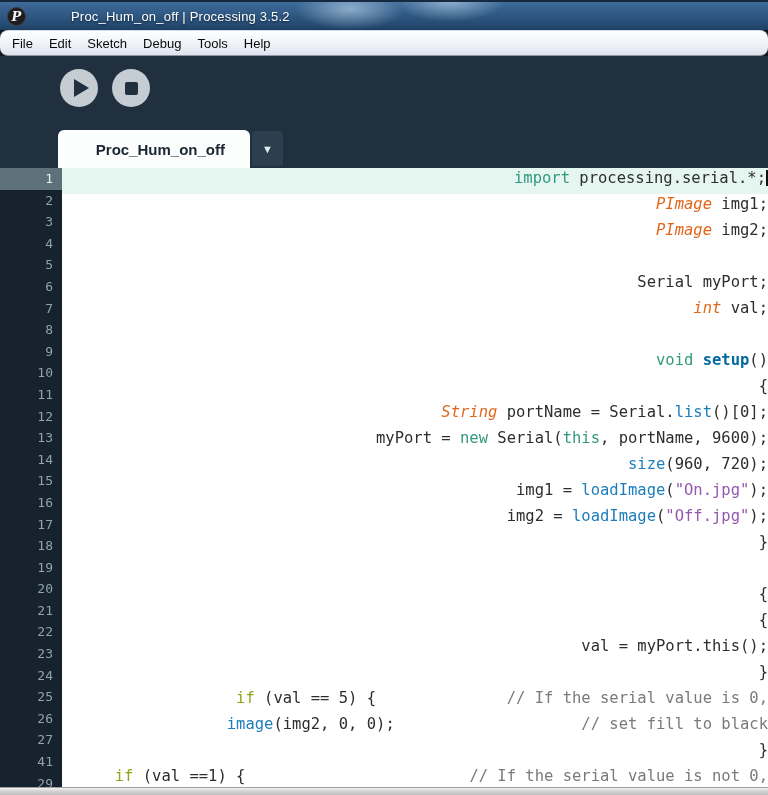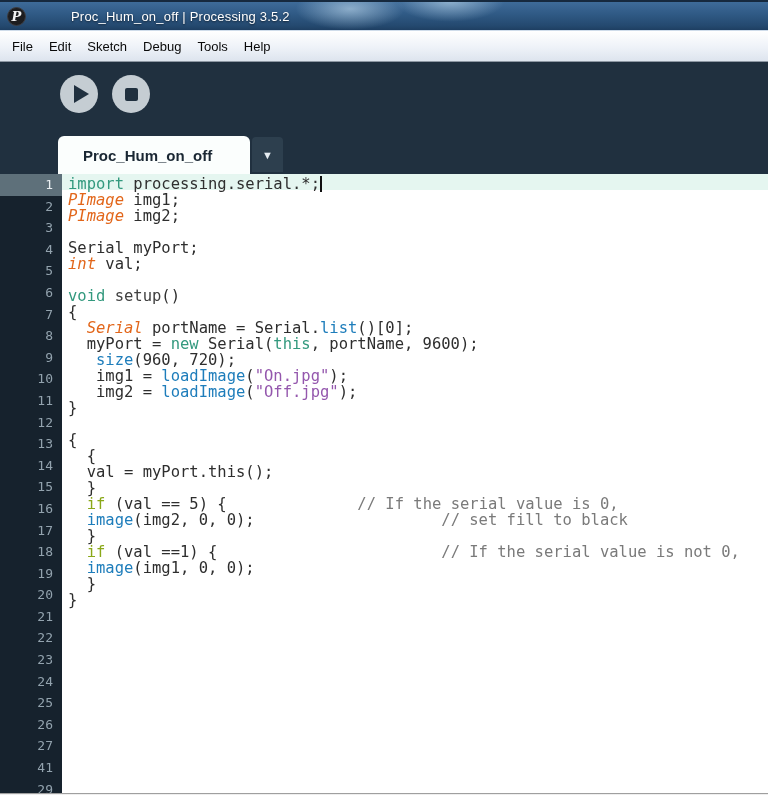--- a/index.html
+++ b/index.html
@@ -22,69 +22,69 @@
   .app-icon {
     width:19px; height:19px; border-radius:50%;
     background:#1d1d1f; border:1px solid #3c3c40;
     color:#f2f2f2; font-family:"DejaVu Serif", serif; font-weight:bold; font-style:italic;
     font-size:13px; line-height:17px; text-align:center; flex-shrink:0;
   }
   .title-text { color:#ffffff; font-size:13px; text-shadow:0 1px 2px rgba(0,0,0,.6); letter-spacing:.2px;padding-left:37px; }
 
   
   .menubar {
-    height:32px; background:linear-gradient(180deg,#ffffff 0%, #eef2f8 55%, #dde4ee 100%);
+    height:26px; background:linear-gradient(180deg,#ffffff 0%, #eef2f8 55%, #dde4ee 100%);
     border-top:1px solid #cfdcea; border-bottom:1px solid #8d97a3;
-    display:flex; align-items:center; padding-left:4px;
+    display:flex; align-items:center; padding-left:4px;border-radius:8px;
   }
   .menu-item { font-size:13px; color:#0a0a0a; padding:4px 8px; cursor:default; }
 
   
   .toolbar { position:relative; height:112px; background:#20303f; }
   .tool-btn {
     position:absolute; top:13px; width:38px; height:38px; border-radius:50%;
     background:#c5cdd3; display:flex; align-items:center; justify-content:center;
   }
   .tool-btn.run { left:60px; }
   .tool-btn.stop { left:112px; }
   .play-glyph { width:0; height:0; margin-left:5px;
     border-left:15px solid #20303f; border-top:9px solid transparent; border-bottom:9px solid transparent; }
   .stop-glyph { width:13px; height:13px; border-radius:2px; background:#20303f; }
   .tab {
     position:absolute; left:58px; bottom:0; height:38px; min-width:192px;
     background:#fbfefd; border-radius:6px 6px 0 0;
-    display:flex; align-items:center; justify-content:flex-start; padding:0 25px;
+    display:flex; align-items:center; justify-content:flex-end; padding:0 25px;
     font-size:15px; font-weight:bold; color:#1a2733;
   }
   .tab-menu {
     position:absolute; left:252px; bottom:2px; width:31px; height:35px;
     background:#2d3f4e; border-radius:4px 4px 0 0;
     display:flex; align-items:center; justify-content:center;
   }
   .chev { color:#e6edf2; font-size:11px; }
 
   
   .editor { display:flex; height:619px; background:#ffffff; overflow:hidden; }
   .gutter { width:62px; flex-shrink:0; background:#16222d; }
   .gutter-cell {
     height:21.6px; line-height:21.6px; text-align:right; padding-right:9px;
     font-family:"DejaVu Sans Mono", monospace; font-size:13px; color:#93a3ae;
   }
   .gutter-cell.active { background:#5e707a; color:#eaeff2; }
   .code-area { flex:1; overflow:hidden; }
   .code-row {
-    height:16px; line-height:21.6px; white-space:pre; padding-left:6px;
-    font-family:"DejaVu Sans Mono", monospace; font-size:15.5px; color:#2e2e2e;
+    height:26px; line-height:21.6px; white-space:pre; padding-left:6px;
+    font-family:"DejaVu Sans Mono", monospace; font-size:15.5px; color:#2e2e2e;text-align:right;
   }
   .code-row.active { background:#e5f6f0; }
   .tok-pl  { color:#2e2e2e; }
   .tok-kw  { color:#33997e; }
   .tok-type{ color:#e2661a;font-style:italic; }
   .tok-fn  { color:#1e7dbb; }
-  .tok-fnb { color:#404040; font-weight:normal; }
+  .tok-fnb { color:#0369a1; font-weight:bold; }
   .tok-ctl { color:#8aa819; }
   .tok-str { color:#9457ad; }
   .tok-cmt { color:#7a7a7a; }
   .caret { display:inline-block; width:2px; height:16px; background:#101010; vertical-align:-3px; }
 
   
   .bottom-strip { height:8px; background:linear-gradient(180deg,#f4f4f4 0%, #d6d6d6 40%, #bdbdbd 100%); border-top:1px solid #9f9f9f; }
 </style>
 </head>
 <body>
@@ -157,21 +157,21 @@
     <div class="code-area">
         <div class="code-row active"><span class="tok-kw">import</span><span class="tok-pl"> processing.serial.*;</span><span class="caret"></span></div>
         <div class="code-row"><span class="tok-type">PImage</span><span class="tok-pl"> img1;</span></div>
         <div class="code-row"><span class="tok-type">PImage</span><span class="tok-pl"> img2;</span></div>
         <div class="code-row"></div>
         <div class="code-row"><span class="tok-pl">Serial myPort;</span></div>
         <div class="code-row"><span class="tok-type">int</span><span class="tok-pl"> val;</span></div>
         <div class="code-row"></div>
         <div class="code-row"><span class="tok-kw">void</span><span class="tok-pl"> </span><span class="tok-fnb">setup</span><span class="tok-pl">()</span></div>
         <div class="code-row"><span class="tok-pl">{</span></div>
-        <div class="code-row"><span class="tok-pl">  </span><span class="tok-type">Serial</span><span class="tok-pl"> portName = Serial.</span><span class="tok-fn">list</span><span class="tok-pl">()[0];</span></div>
+        <div class="code-row"><span class="tok-pl">  </span><span class="tok-type">String</span><span class="tok-pl"> portName = Serial.</span><span class="tok-fn">list</span><span class="tok-pl">()[0];</span></div>
         <div class="code-row"><span class="tok-pl">  myPort = </span><span class="tok-kw">new</span><span class="tok-pl"> Serial(</span><span class="tok-kw">this</span><span class="tok-pl">, portName, 9600);</span></div>
         <div class="code-row"><span class="tok-pl">   </span><span class="tok-fn">size</span><span class="tok-pl">(960, 720);</span></div>
         <div class="code-row"><span class="tok-pl">   img1 = </span><span class="tok-fn">loadImage</span><span class="tok-pl">(</span><span class="tok-str">"On.jpg"</span><span class="tok-pl">);</span></div>
         <div class="code-row"><span class="tok-pl">   img2 = </span><span class="tok-fn">loadImage</span><span class="tok-pl">(</span><span class="tok-str">"Off.jpg"</span><span class="tok-pl">);</span></div>
         <div class="code-row"><span class="tok-pl">}</span></div>
         <div class="code-row"></div>
         <div class="code-row"><span class="tok-pl">{</span></div>
         <div class="code-row"><span class="tok-pl">  {</span></div>
         <div class="code-row"><span class="tok-pl">  val = myPort.this();</span></div>
         <div class="code-row"><span class="tok-pl">  }</span></div>

